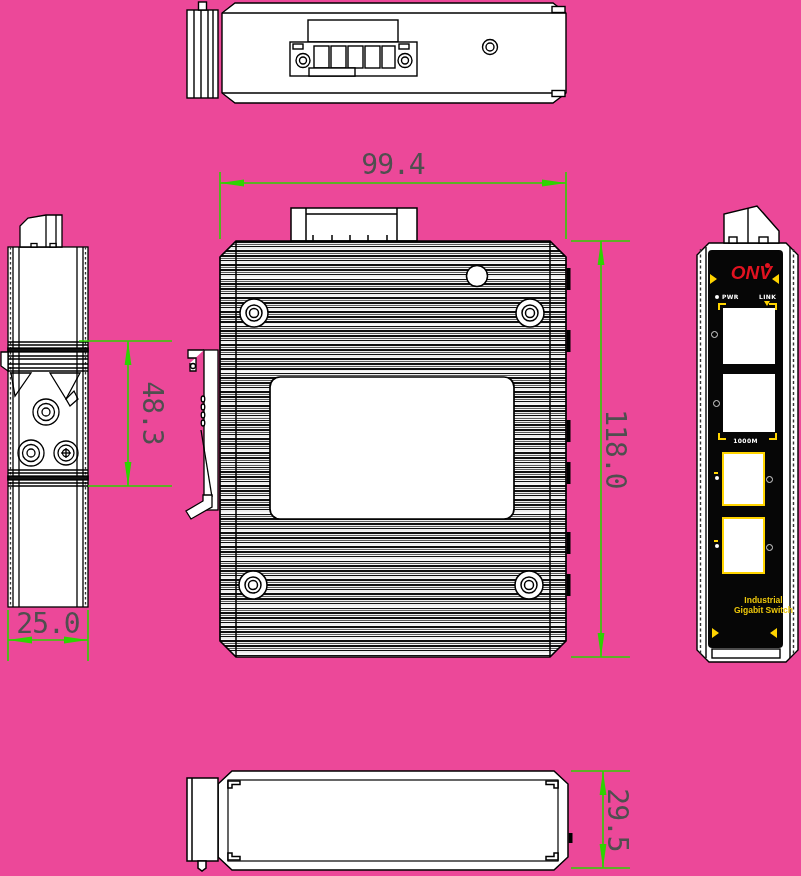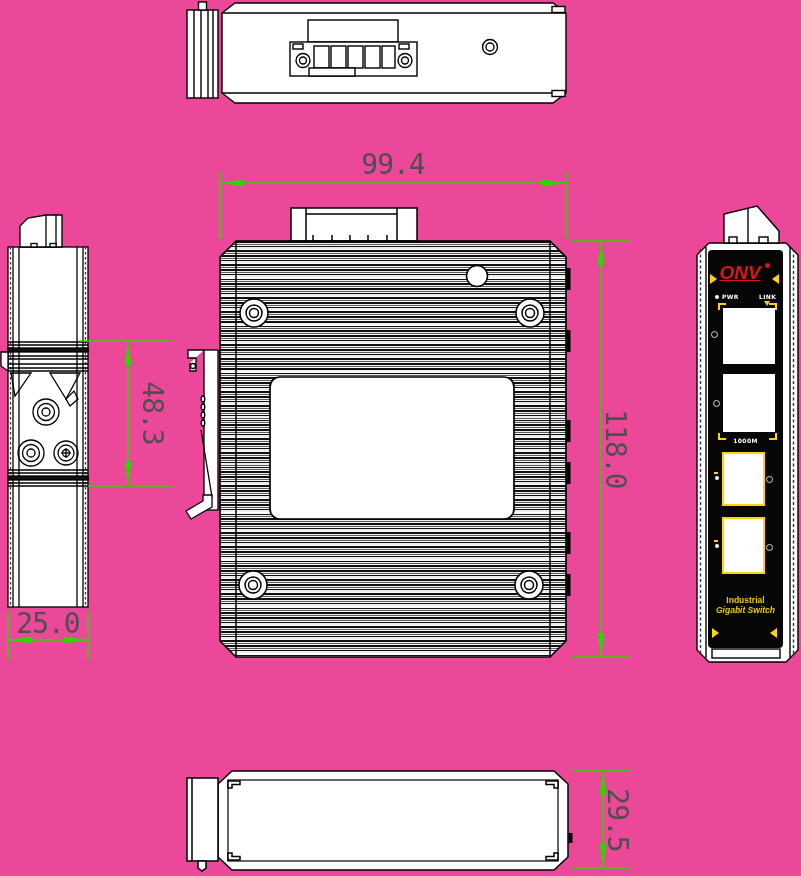--- a/index.html
+++ b/index.html
@@ -13,37 +13,37 @@
     background:repeating-linear-gradient(180deg,
       #101010 0px,#101010 1.6px,
       #ececec 1.6px,#ececec 2.9px,
       #5c5c5c 2.9px,#5c5c5c 3.6px,
       #f8f8f8 3.6px,#f8f8f8 4.7px);
     clip-path:polygon(16px 0,330px 0,346px 16px,346px 400px,330px 416px,16px 416px,0 400px,0 16px);
   }
   .dim-text{font-family:"DejaVu Sans Mono",monospace;font-size:28px;fill:#4f4f4f;letter-spacing:-1px;}
   
   .panel{left:708px;top:250px;width:75px;height:398px;background:#060606;border-radius:4px;}
-  .brand{left:0;top:12px;width:64px;text-align:center;color:#e11220;
-         font:italic 800 19px "Liberation Sans",sans-serif;text-decoration:underline;}
+  .brand{left:0;top:12px;width:64px;text-align:right;color:#e11220;
+         font:italic 800 19px "Liberation Sans",sans-serif;}
   .brand-dot{width:5px;height:5px;border-radius:50%;background:#e11220;left:57px;top:13px;}
   .tri-r{width:0;height:0;border-top:5px solid transparent;border-bottom:5px solid transparent;border-left:7px solid #ffd400;}
   .tri-l{width:0;height:0;border-top:5px solid transparent;border-bottom:5px solid transparent;border-right:7px solid #ffd400;}
   .tri-d{width:0;height:0;border-left:3.5px solid transparent;border-right:3.5px solid transparent;border-top:5px solid #ffd400;}
   .lbl{color:#fff;font:bold 6px "DejaVu Sans",sans-serif;letter-spacing:.4px;white-space:nowrap;}
   .led-dot{width:4px;height:4px;border-radius:50%;background:#fff;}
   .ring{width:7px;height:7px;border-radius:50%;border:1.3px solid #d8d8d8;box-sizing:border-box;}
   .sfp{width:52px;background:#fff;}
   .rj45{width:43px;background:#fff;border:2px solid #ffd400;box-sizing:border-box;}
   .bracket{width:6px;height:5px;border:0 solid #ffd400;}
   .br-tl{border-top-width:2px;border-left-width:2px;}
   .br-tr{border-top-width:2px;border-right-width:2px;}
   .br-bl{border-bottom-width:2px;border-left-width:2px;}
   .br-br{border-bottom-width:2px;border-right-width:2px;}
-  .prod{width:100%;text-align:center;color:#edc70b;font:bold 8.5px "Liberation Sans",sans-serif;white-space:nowrap;}
+  .prod{width:100%;text-align:center;color:#edc70b;font:bold 8.5px "Liberation Sans",sans-serif;white-space:nowrap;padding-left:18px;}
   .tick{width:4px;height:2px;background:#ffd400;}
   .speed{width:100%;text-align:center;left:0;}
 </style>
 </head>
 <body>
 
 <div class="stage">
 
   <div class="abs fins"></div>
 
@@ -300,18 +300,18 @@
     <div class="abs tick" style="left:6px;top:222px;"></div>
     <div class="abs led-dot" style="left:7px;top:226px;"></div>
     <div class="abs ring" style="left:58px;top:226px;"></div>
 
     <div class="abs rj45" style="left:14px;top:267px;height:57px;"></div>
     <div class="abs tick" style="left:6px;top:290px;"></div>
     <div class="abs led-dot" style="left:7px;top:294px;"></div>
     <div class="abs ring" style="left:58px;top:294px;"></div>
 
     <div class="abs prod" style="top:345px;">Industrial</div>
-    <div class="abs prod" style="top:355px;font-style:italic;">Gigabit Switch</div>
+    <div class="abs prod" style="top:355px;">Gigabit Switch</div>
     <div class="abs tri-r" style="left:4px;top:378px;"></div>
     <div class="abs tri-l" style="left:62px;top:378px;"></div>
   </div>
 
 </div>
 
 </body></html>

